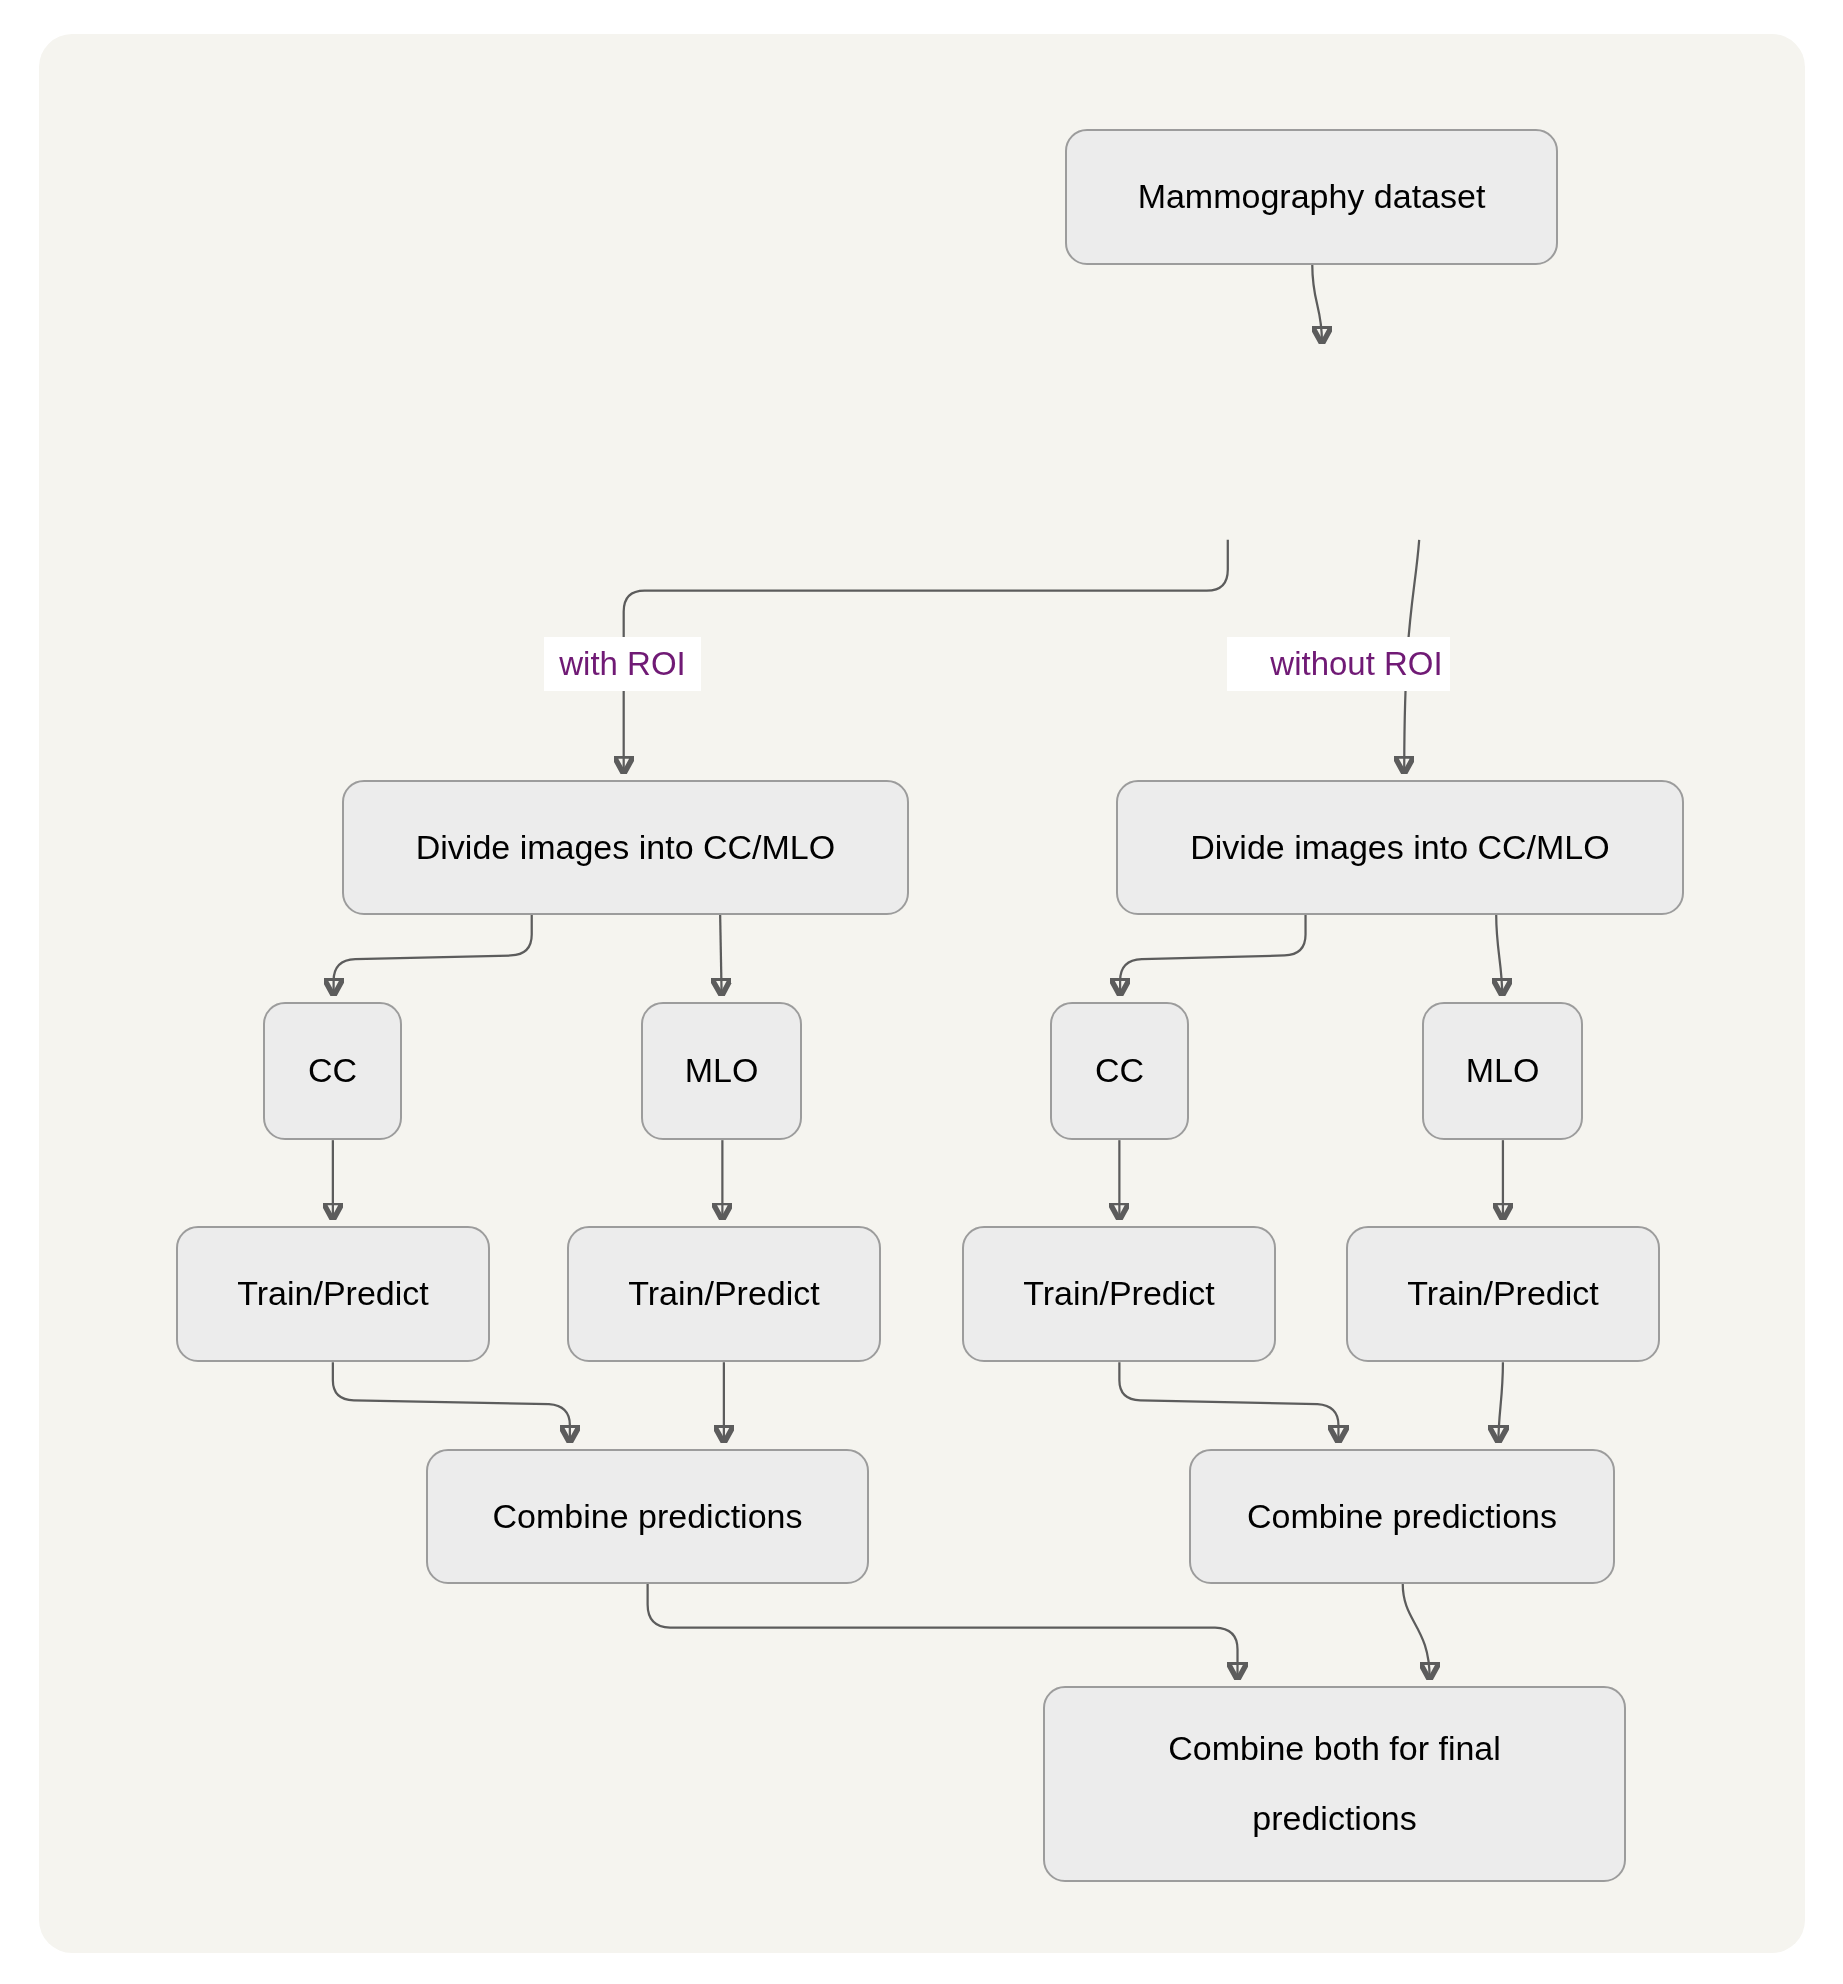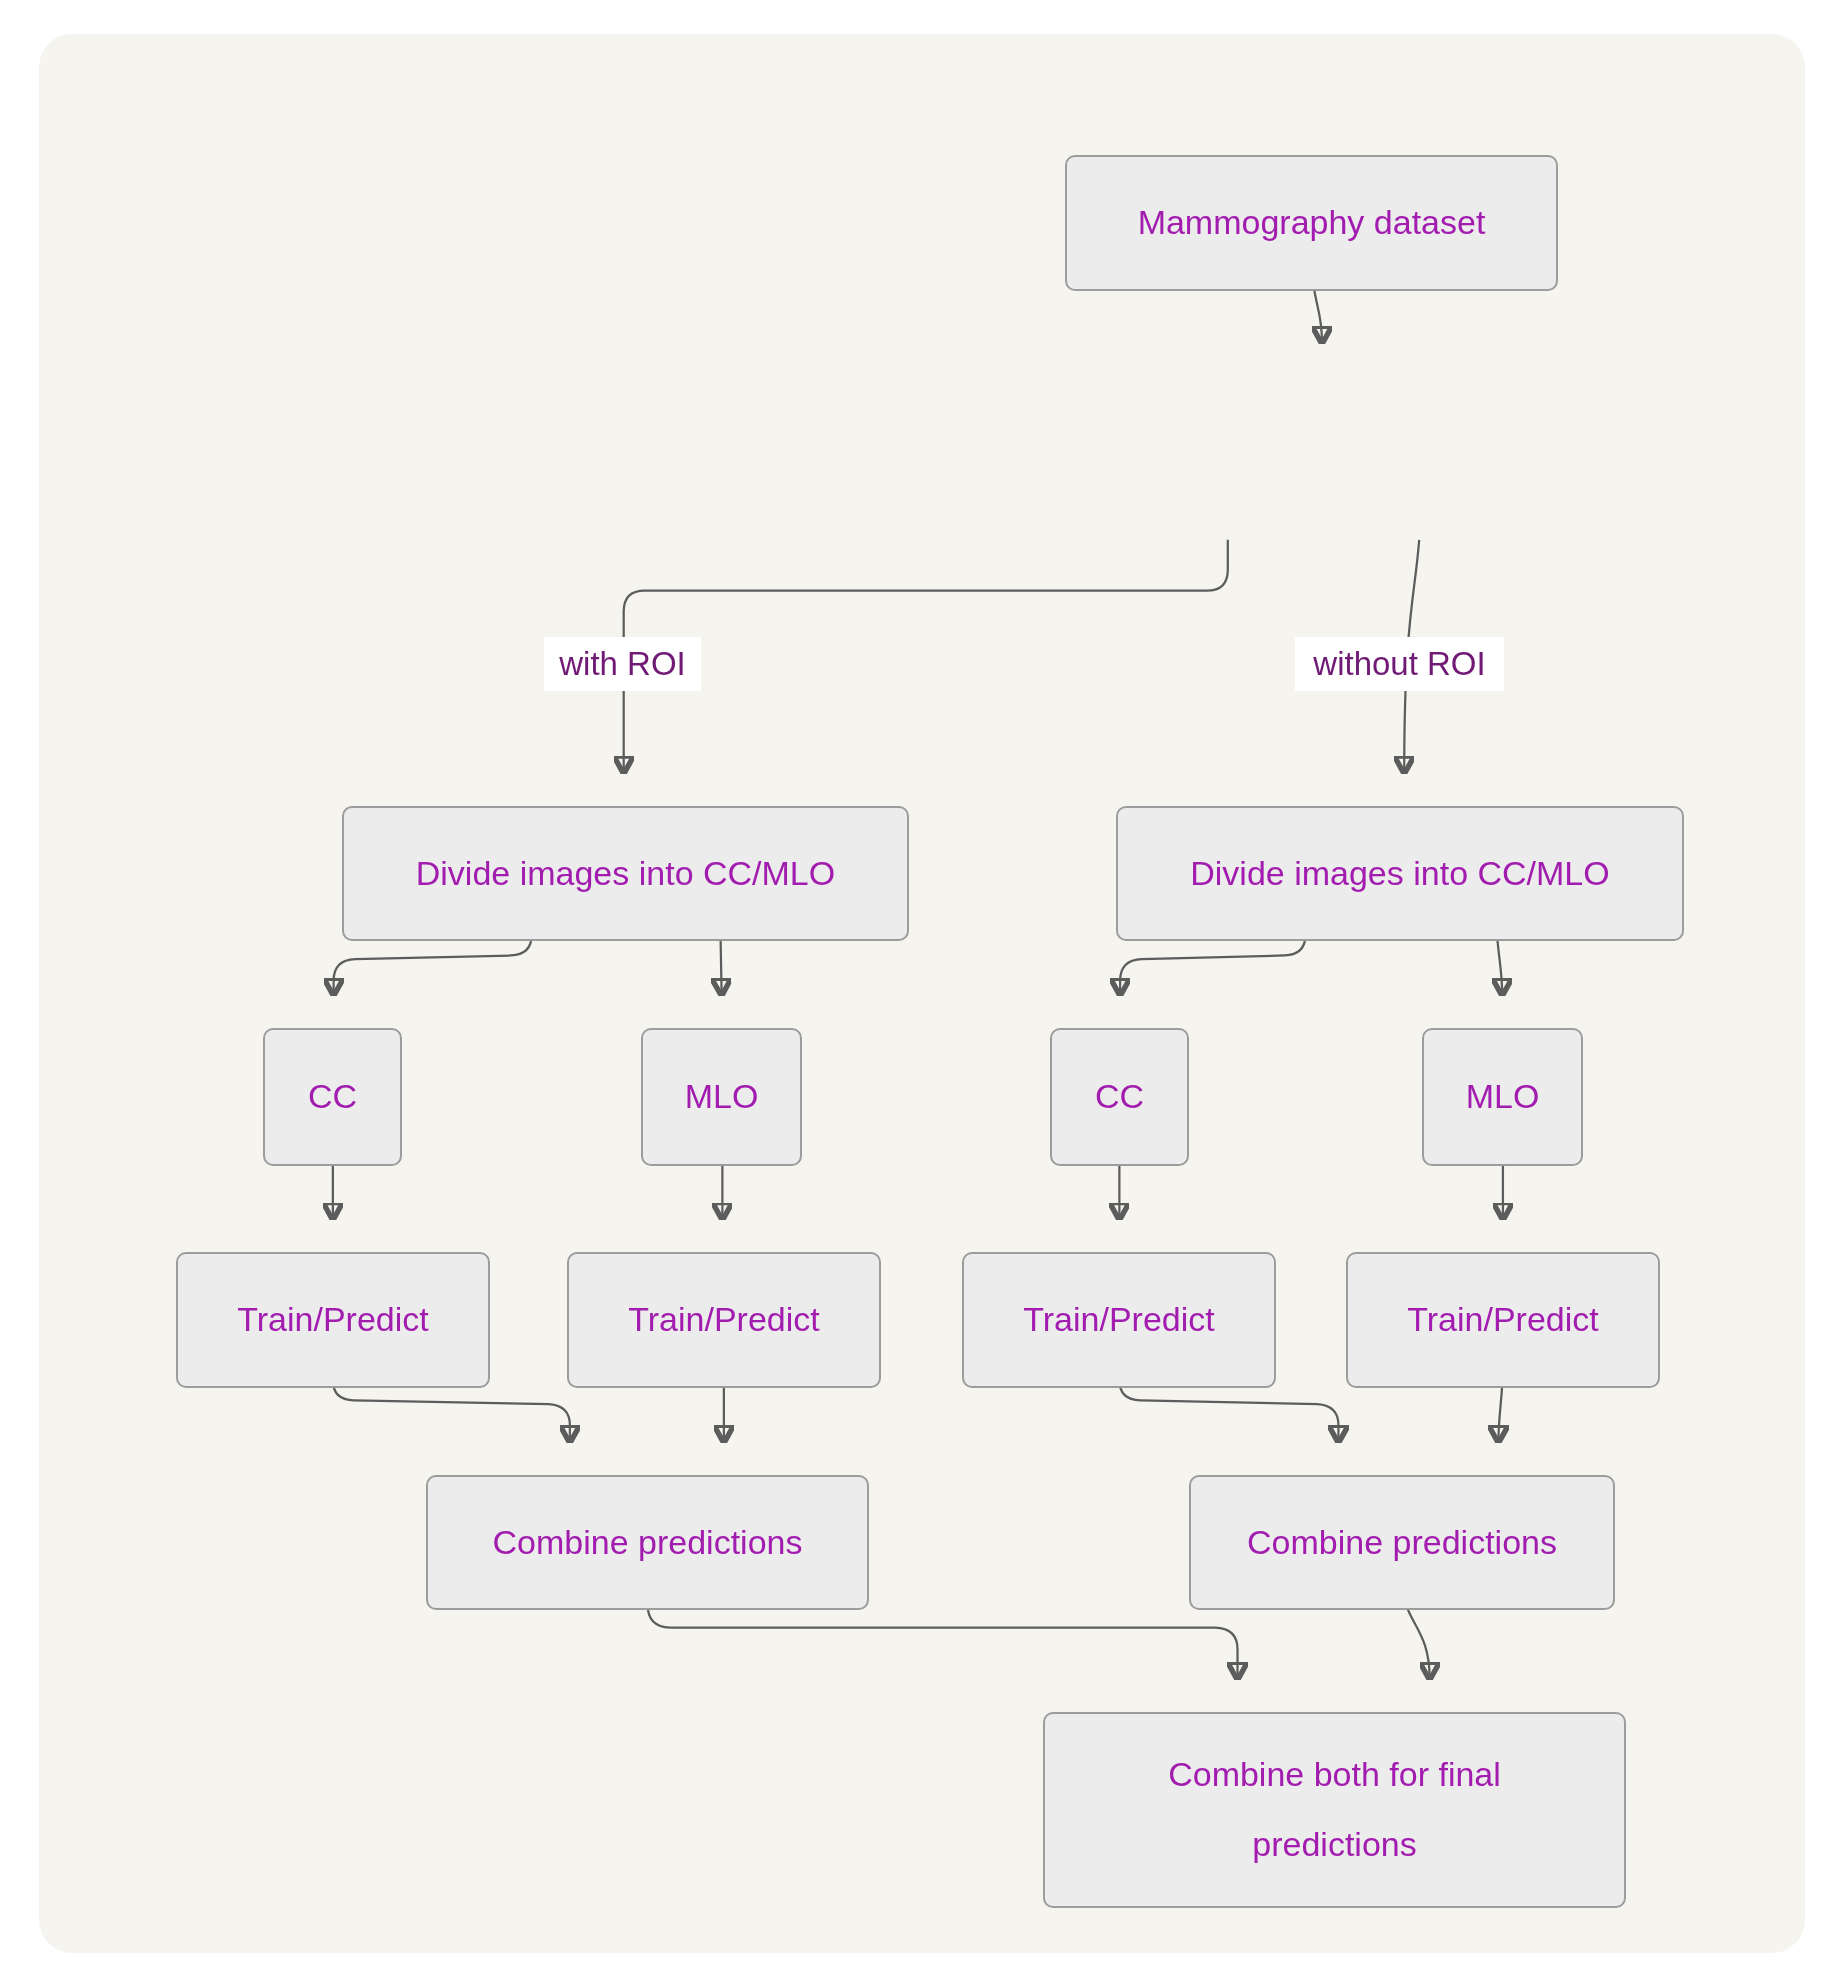--- a/index.html
+++ b/index.html
@@ -32,30 +32,29 @@
   .edges path {
     fill: none;
     stroke: #5c5c5c;
     stroke-width: 3px;
   }
   .node {
     position: absolute;
     box-sizing: border-box;
     background: #ececec;
     border: 2.2px solid #9c9c9c;
-    border-radius: 10px;
+    border-radius: 22px;
     display: flex;
     align-items: center;
     justify-content: center;
     text-align: center;
-    color: #a21caf;
+    color: #000000;
     font-size: 34px;
     line-height: 2.05;
     white-space: pre-line;
-    margin-top: 26px;
   }
   .edge-label {
     position: absolute;
     background: #ffffff;
     display: flex;
     align-items: center;
     justify-content: center;
     text-align: center;
     color: #701a75;
     font-size: 33px;
@@ -70,21 +69,21 @@
   #n-cc-r             { left:1050px; top:1002px; width:139px; height:138px; }
   #n-mlo-r            { left:1422px; top:1002px; width:161px; height:138px; }
   #n-tp1              { left:176px;  top:1226px; width:314px; height:136px; }
   #n-tp2              { left:567px;  top:1226px; width:314px; height:136px; }
   #n-tp3              { left:962px; top:1226px; width:314px; height:136px; }
   #n-tp4              { left:1346px; top:1226px; width:314px; height:136px; }
   #n-combine-l        { left:426px;  top:1449px; width:443px; height:135px; }
   #n-combine-r        { left:1189px; top:1449px; width:426px; height:135px; }
   #n-combine-final    { left:1043px; top:1686px; width:583px; height:196px; }
   #lbl-with-roi       { left:544px;  top:637px;  width:157px; height:54px; }
-  #lbl-without-roi    { left:1295px; top:637px;  width:209px; height:54px; }
+  #lbl-without-roi    { left:1227px; top:637px;  width:187px; height:54px;padding-left:36px; }
 </style>
 </head>
 <body>
 
 <div class="canvas">
   <div class="panel"></div>
 
   <svg class="edges" width="1844" height="1985" viewBox="0 0 2466 2655">
     <defs>
       <marker id="arrow" viewBox="0 0 10 11" refX="9" refY="5.5" markerWidth="8" markerHeight="9" orient="auto">

